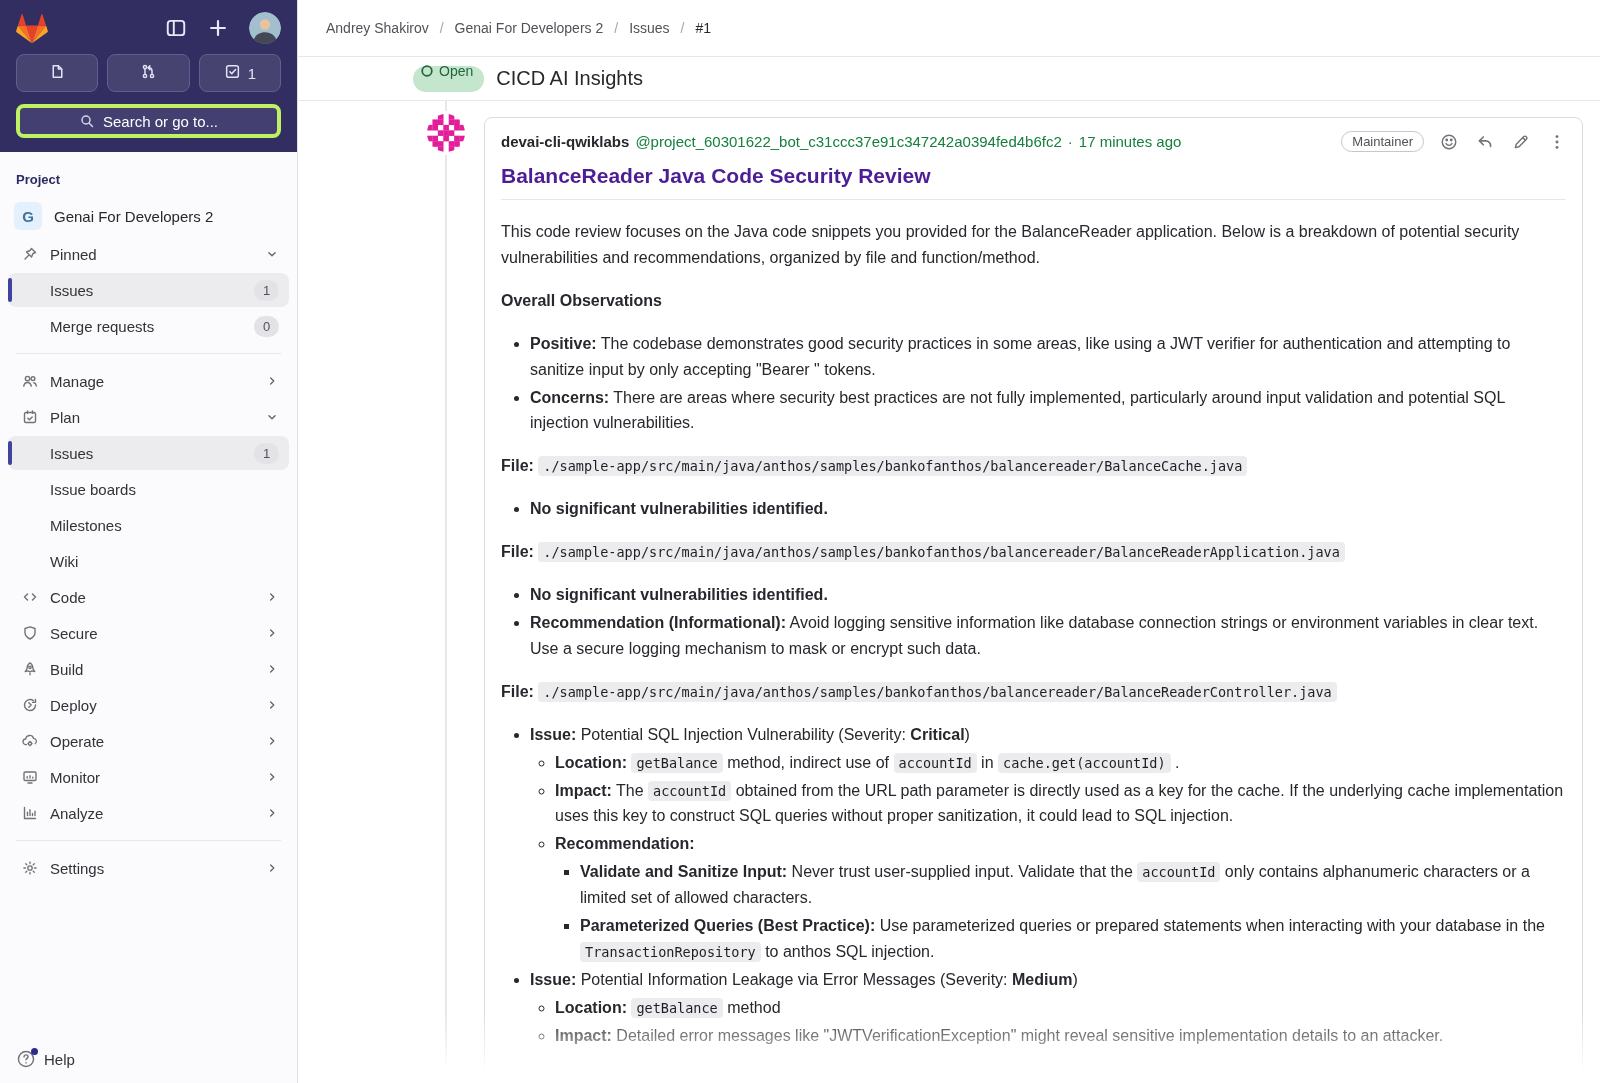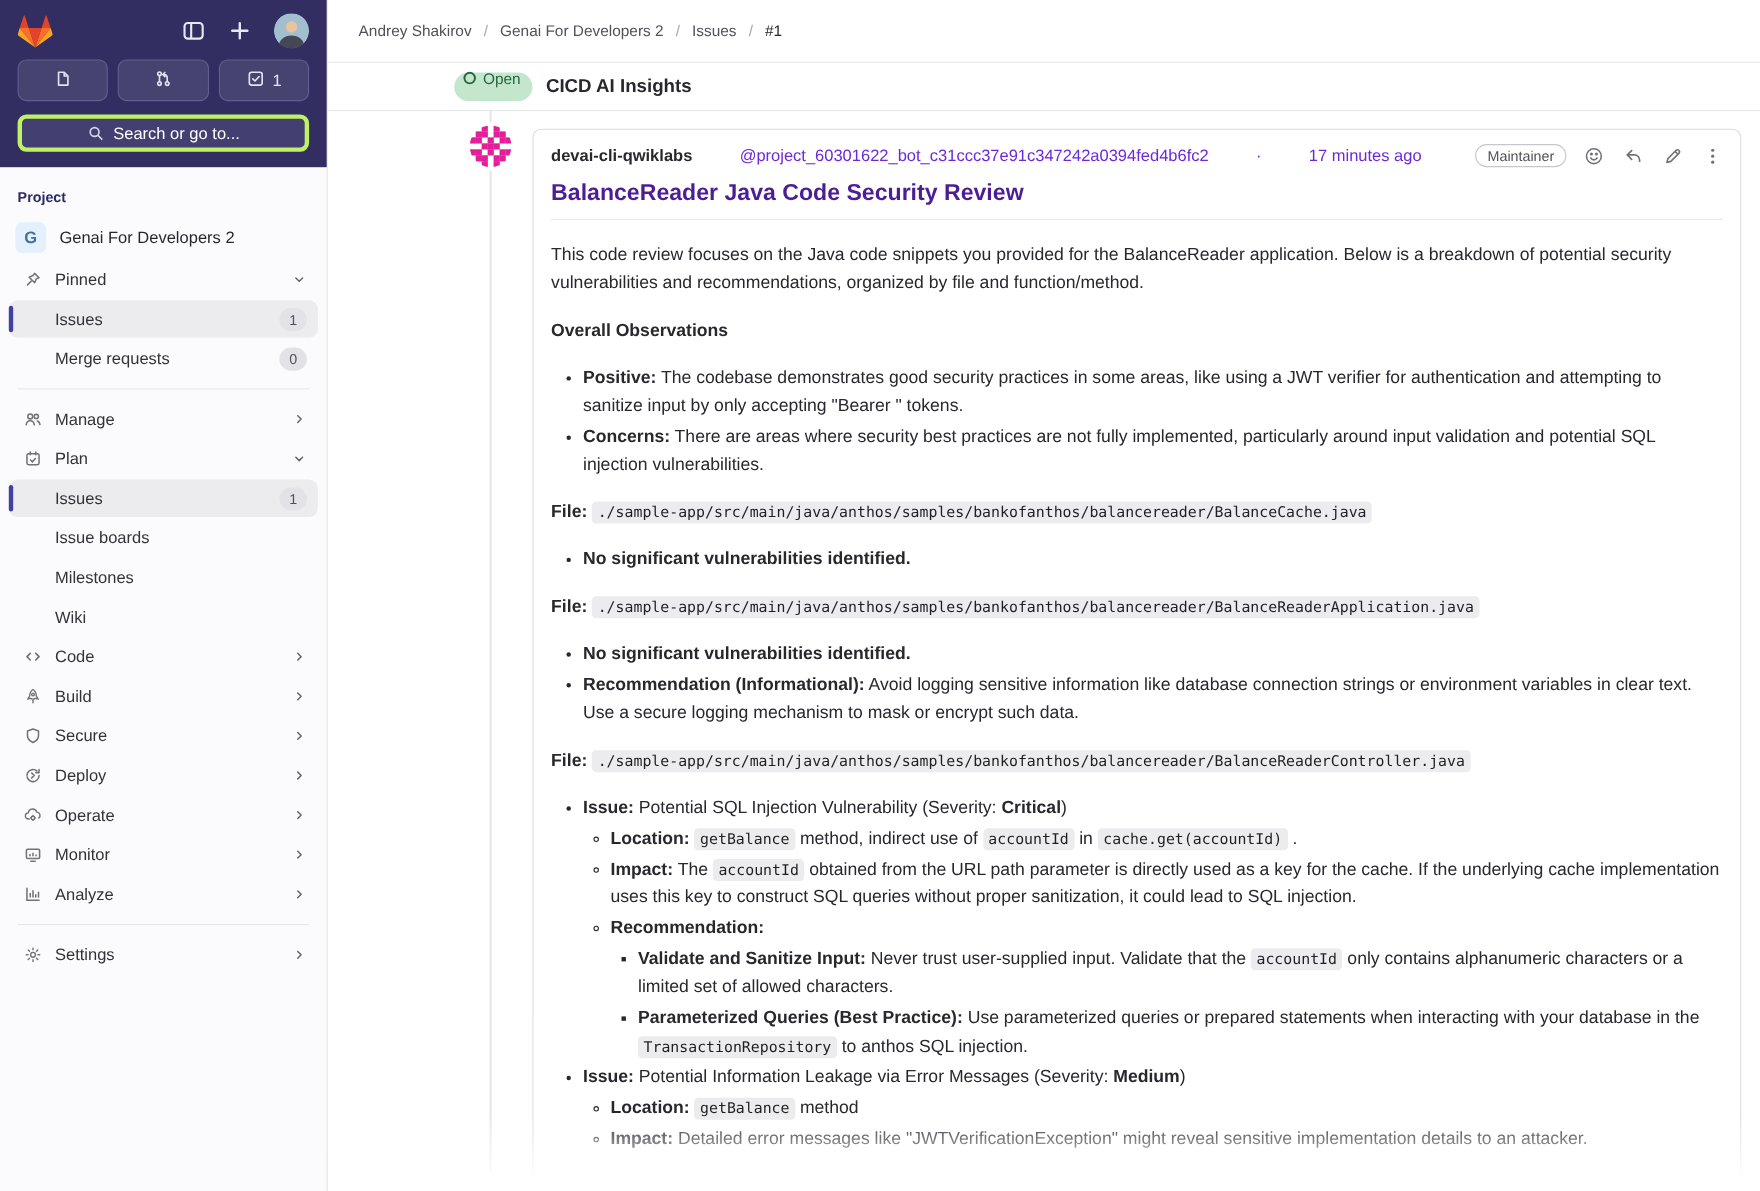--- a/index.html
+++ b/index.html
@@ -60,32 +60,32 @@
   .breadcrumb { height:57px; display:flex; align-items:center; padding-left:28px; font-size:14px;
     color:#535158; border-bottom:1px solid #e7e6ea; }
   .bc-item { cursor:pointer; }
   .bc-item.last { color:#28272d; }
   .bc-sep { margin:0 11px; color:#a7a6ac; }
   .issue-header { height:44px; display:flex; align-items:center; gap:12px; padding-left:115px;
     border-bottom:1px solid #e7e6ea; }
   .open-badge { display:inline-flex; align-items:center; gap:5px; background:#c3e6cd; color:#24663b;
     height:26px; border-radius:13px; padding:0 11px 16px 7px; font-size:14px; }
   .open-badge svg { width:14px; height:14px; }
-  .sticky-title { font-size:17px; font-weight:700; color:#28272d; }
+  .sticky-title { font-size:20px; font-weight:400; color:#28272d; }
 
   .thread { position:relative; padding-top:16px; height:966px; }
   .timeline-line { position:absolute; left:147px; top:0; bottom:0; width:2px; background:#e7e6ea; }
   .note-avatar { position:absolute; left:129px; top:13px; width:38px; height:38px; border-radius:50%;
     overflow:hidden; background:#fff; box-shadow:0 0 0 3px #fff; }
   .note-avatar svg { width:38px; height:38px; display:block; }
   .note-card { margin-left:186px; margin-right:17px; border:1px solid #dcdcde; border-radius:8px;
     background:#fff; min-height:1020px; }
   .note-header { display:flex; align-items:center; gap:6px; padding:13px 16px 0; font-size:15px; }
   .note-author { font-weight:700; color:#28272d; cursor:pointer; }
-  .note-handle, .note-dot, .note-time { color:#6d28d9;margin-left:37px; }
+  .note-handle, .note-dot, .note-time { color:#15803d; }
   .note-right { margin-left:auto; display:flex; align-items:center; gap:16px; }
   .role-badge { border:1px solid #c7c6ca; border-radius:12px; padding:2px 10px; font-size:13px;
     color:#535158; }
   .note-actions { display:flex; align-items:center; gap:18px; color:#737278; }
   .note-actions .abtn { background:none; border:none; padding:0; color:#737278; width:18px;
     height:18px; cursor:pointer; }
   .note-actions .abtn svg { width:18px; height:18px; display:block; }
 
   .note-title { font-size:21px; font-weight:700; color:#4c1d95; margin:12px 16px 0;
     padding-bottom:11px; border-bottom:1px solid #e7e6ea; }
@@ -264,48 +264,48 @@
             </span>
             <span class="sb-label">Code</span>
             <span class="sb-chevron">
               <svg viewBox="0 0 16 16" fill="none" stroke="currentColor" stroke-width="1.5" stroke-linecap="round" stroke-linejoin="round">
                 <path d="M6.5 4.5 10 8l-3.5 3.5"></path>
               </svg>
             </span>
           </div>
           <div class="sb-item">
             <span class="icon">
+              <svg viewBox="0 0 16 16" fill="none" stroke="currentColor" stroke-width="1.4" stroke-linejoin="round">
+                <path d="M8 1.8l5 1.7v4.3c0 3-2 4.7-5 6.2-3-1.5-5-3.2-5-6.2V3.5z"></path>
+              </svg>
+            </span>
+            <span class="sb-label">Secure</span>
+            <span class="sb-chevron">
+              <svg viewBox="0 0 16 16" fill="none" stroke="currentColor" stroke-width="1.5" stroke-linecap="round" stroke-linejoin="round">
+                <path d="M6.5 4.5 10 8l-3.5 3.5"></path>
+              </svg>
+            </span>
+          </div>
+          <div class="sb-item">
+            <span class="icon">
               <svg viewBox="0 0 16 16" fill="none" stroke="currentColor" stroke-width="1.3" stroke-linejoin="round">
                 <path d="M8 1.8c2 1.3 3 3.7 3 6l1.8 2.7-2.8-.6c-1.2.8-2.8.8-4 0l-2.8.6L5 7.8c0-2.3 1-4.7 3-6z"></path>
                 <circle cx="8" cy="6.3" r="1.2"></circle>
                 <path d="M8 11.8v2" stroke-linecap="round"></path>
               </svg>
             </span>
             <span class="sb-label">Build</span>
             <span class="sb-chevron">
               <svg viewBox="0 0 16 16" fill="none" stroke="currentColor" stroke-width="1.5" stroke-linecap="round" stroke-linejoin="round">
                 <path d="M6.5 4.5 10 8l-3.5 3.5"></path>
               </svg>
             </span>
           </div>
           <div class="sb-item">
             <span class="icon">
-              <svg viewBox="0 0 16 16" fill="none" stroke="currentColor" stroke-width="1.4" stroke-linejoin="round">
-                <path d="M8 1.8l5 1.7v4.3c0 3-2 4.7-5 6.2-3-1.5-5-3.2-5-6.2V3.5z"></path>
-              </svg>
-            </span>
-            <span class="sb-label">Secure</span>
-            <span class="sb-chevron">
-              <svg viewBox="0 0 16 16" fill="none" stroke="currentColor" stroke-width="1.5" stroke-linecap="round" stroke-linejoin="round">
-                <path d="M6.5 4.5 10 8l-3.5 3.5"></path>
-              </svg>
-            </span>
-          </div>
-          <div class="sb-item">
-            <span class="icon">
               <svg viewBox="0 0 16 16" fill="none" stroke="currentColor" stroke-width="1.4" stroke-linecap="round" stroke-linejoin="round">
                 <path d="M13.5 8a5.5 5.5 0 1 1-2-4.2"></path>
                 <path d="M13.5 2.5v2.9h-2.9"></path>
                 <path d="M6.8 5.8 9.2 8l-2.4 2.2"></path>
               </svg>
             </span>
             <span class="sb-label">Deploy</span>
             <span class="sb-chevron">
               <svg viewBox="0 0 16 16" fill="none" stroke="currentColor" stroke-width="1.5" stroke-linecap="round" stroke-linejoin="round">
                 <path d="M6.5 4.5 10 8l-3.5 3.5"></path>
@@ -366,20 +366,30 @@
             <span class="sb-label">Settings</span>
             <span class="sb-chevron">
               <svg viewBox="0 0 16 16" fill="none" stroke="currentColor" stroke-width="1.5" stroke-linecap="round" stroke-linejoin="round">
                 <path d="M6.5 4.5 10 8l-3.5 3.5"></path>
               </svg>
             </span>
           </div>
         </nav>
     </div>
 
+    <div class="sb-help">
+      <span class="help-ic">
+        <svg viewBox="0 0 18 18" fill="none" stroke="currentColor" stroke-width="1.3" stroke-linecap="round">
+            <circle cx="9" cy="9" r="6.8"></circle>
+            <path d="M7.2 7.1c0-1.1.8-1.8 1.8-1.8s1.8.6 1.8 1.6c0 1.5-1.8 1.5-1.8 2.8M9 12.3v.2"></path>
+          </svg>
+        <span class="help-dot"></span>
+      </span>
+      <span>Help</span>
+    </div>
   </aside>
 
   <main class="content">
     <div class="breadcrumb" id="breadcrumb">
         <span class="bc-item">Andrey Shakirov</span>
         <span class="bc-sep">/</span>
         <span class="bc-item">Genai For Developers 2</span>
         <span class="bc-sep">/</span>
         <span class="bc-item">Issues</span>
         <span class="bc-sep">/</span>

